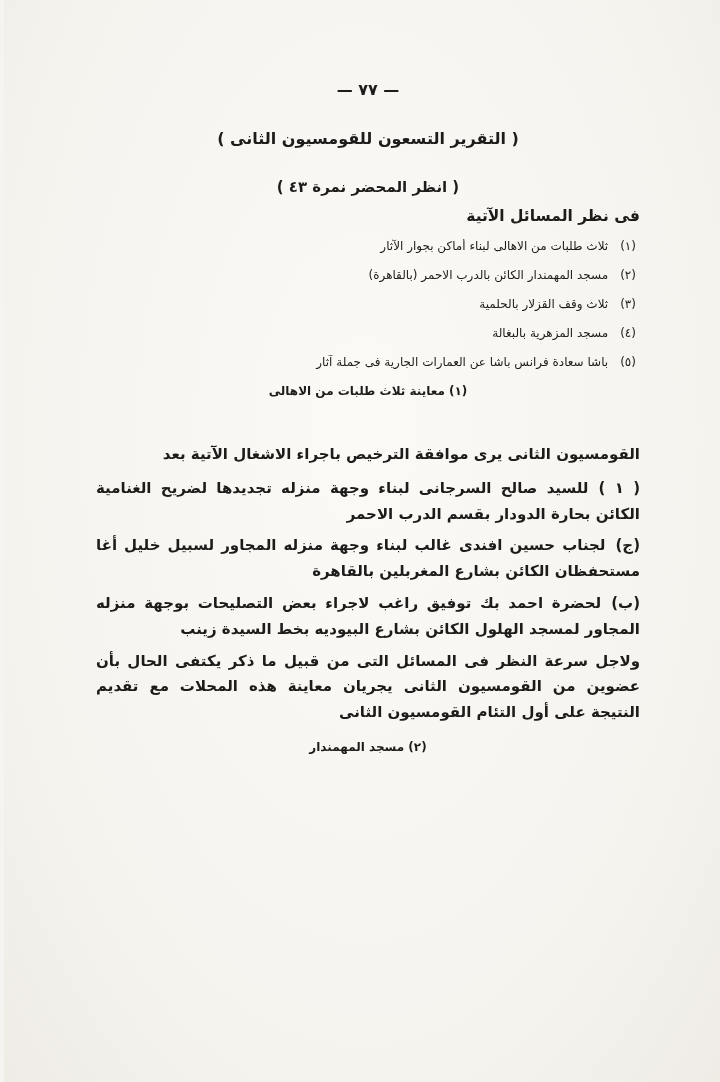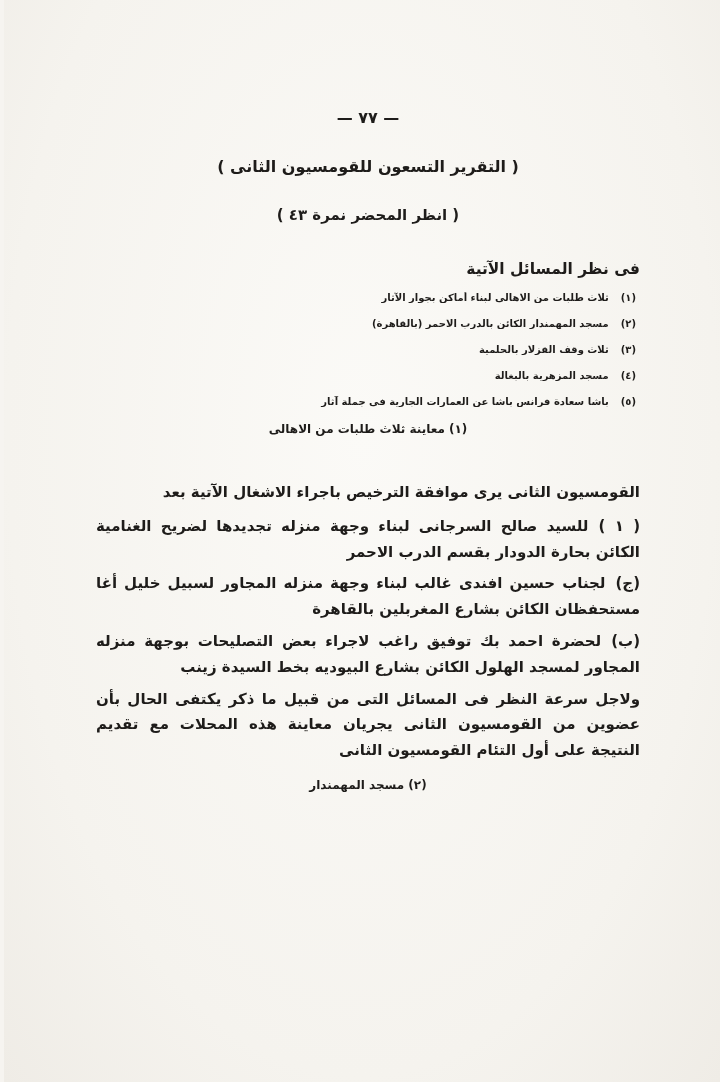--- a/index.html
+++ b/index.html
@@ -12,50 +12,50 @@
     color:#1e1c1a;
     direction:rtl;
     overflow:hidden;
   }
   .page {
     position:relative;
     width:716px;
     height:1082px;
     background:
       radial-gradient(ellipse at 50% 40%, #fbfaf7 0%, #f5f3ee 70%, #efece6 100%);
-    padding:108px 80px 0 92px;
+    padding:80px 80px 0 92px;
   }
   .page-number {
     text-align:center;
     font-size:16px;
     font-weight:700;
     letter-spacing:0;
     margin-bottom:30px;
   }
   .title {
     text-align:center;
     font-size:16px;
     font-weight:700;
     margin-bottom:30px;
   }
   .subtitle {
     text-align:center;
     font-size:15px;
     font-weight:700;
-    margin-bottom:36px;
+    margin-bottom:11px;
   }
   .intro {
     font-size:15.5px;
     font-weight:700;
     margin-bottom:14px;
   }
   .agenda { padding-right:4px; }
   .agenda-item {
-    font-size:10px;
-    font-weight:700;
+    font-size:12px;
+    font-weight:400;
     margin-bottom:15px;
     white-space:nowrap;
     overflow:hidden;
   }
   .agenda-item .num { margin-left:12px; }
   .sec-heading {
     text-align:center;
     font-size:12px;
     font-weight:700;
     margin:14px 0 12px 0;

